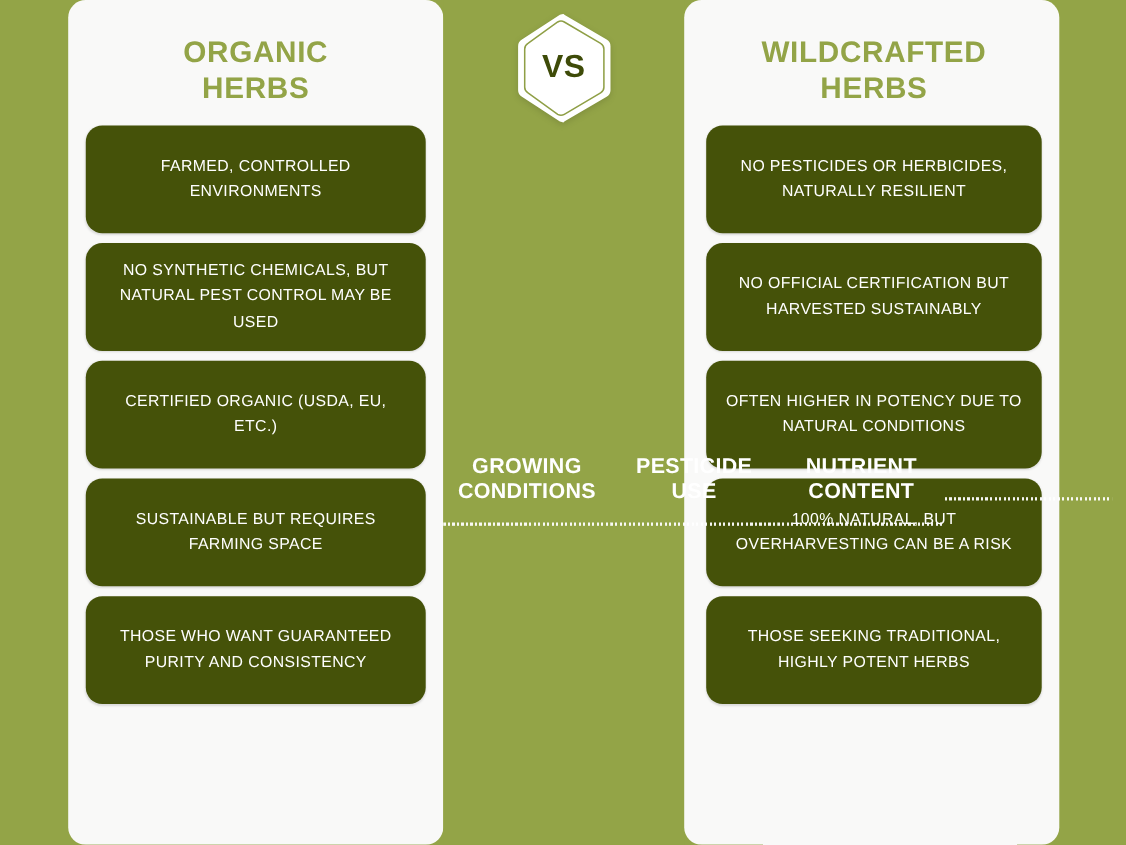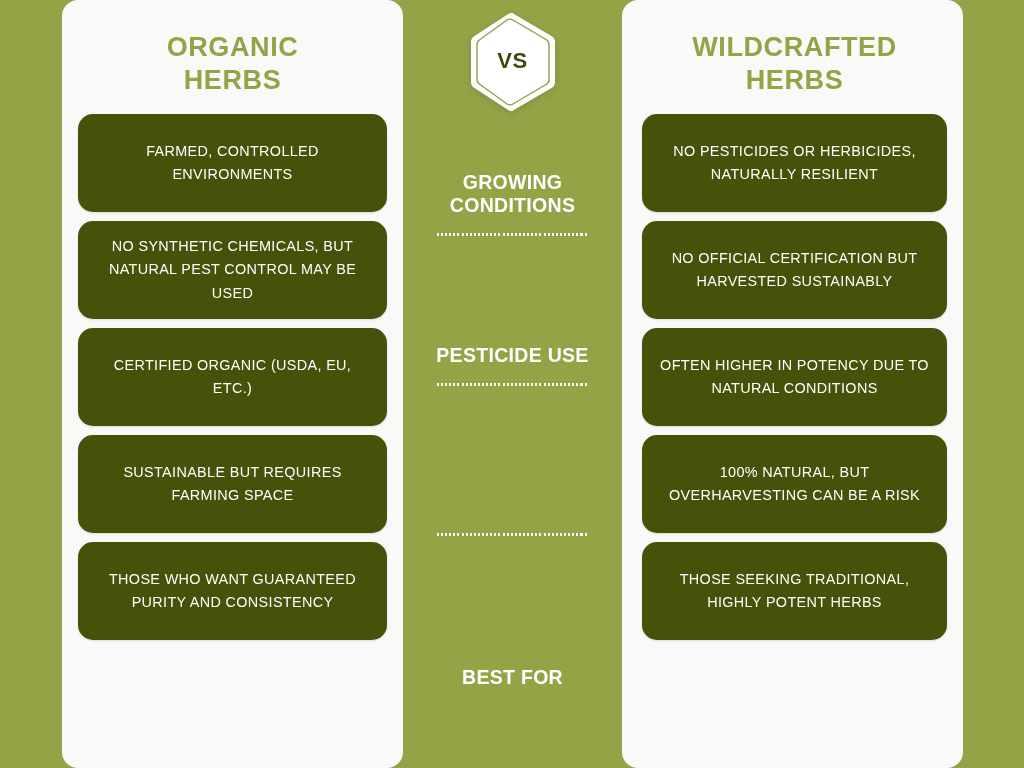--- a/index.html
+++ b/index.html
@@ -86,32 +86,32 @@
     margin-top:11px;
     width:92px; height:102px;
     position:relative;
     filter:drop-shadow(0 2px 3px rgba(0,0,0,.13));
   }
   .badge-wrap svg { display:block; width:92px; height:102px; }
   .badge-text {
     position:absolute; inset:0;
     display:flex; align-items:center; justify-content:center;
     color:#3e4b08;
-    font-size:22px;
+    font-size:29px;
     font-weight:bold;
     letter-spacing:.5px;
     padding-bottom:2px;
   }
 
   
   .center-rows {
     width:100%;
     flex:1;
     display:flex;
-    flex-direction:column;
+    flex-direction:row;
     padding-top:10px;
   }
   .center-row {
     flex:1 1 0;
     display:flex;
     flex-direction:column;
     align-items:center;
     justify-content:center;
     position:relative;
   }
@@ -171,20 +171,24 @@
     <div class="center-rows">
       <div class="center-row">
         <div class="center-label">GROWING CONDITIONS</div>
         <div class="dotted"></div>
       </div>
       <div class="center-row">
         <div class="center-label">PESTICIDE USE</div>
         <div class="dotted"></div>
       </div>
       <div class="center-row">
+        <div class="center-label">NUTRIENT CONTENT</div>
+        <div class="dotted"></div>
+      </div>
+      <div class="center-row">
         <div class="dotted"></div>
       </div>
       <div class="center-row">
         <div class="center-label">BEST FOR</div>
         <div class="dotted hidden"></div>
       </div>
     </div>
   </div>
 
   <div class="panel panel-right">

